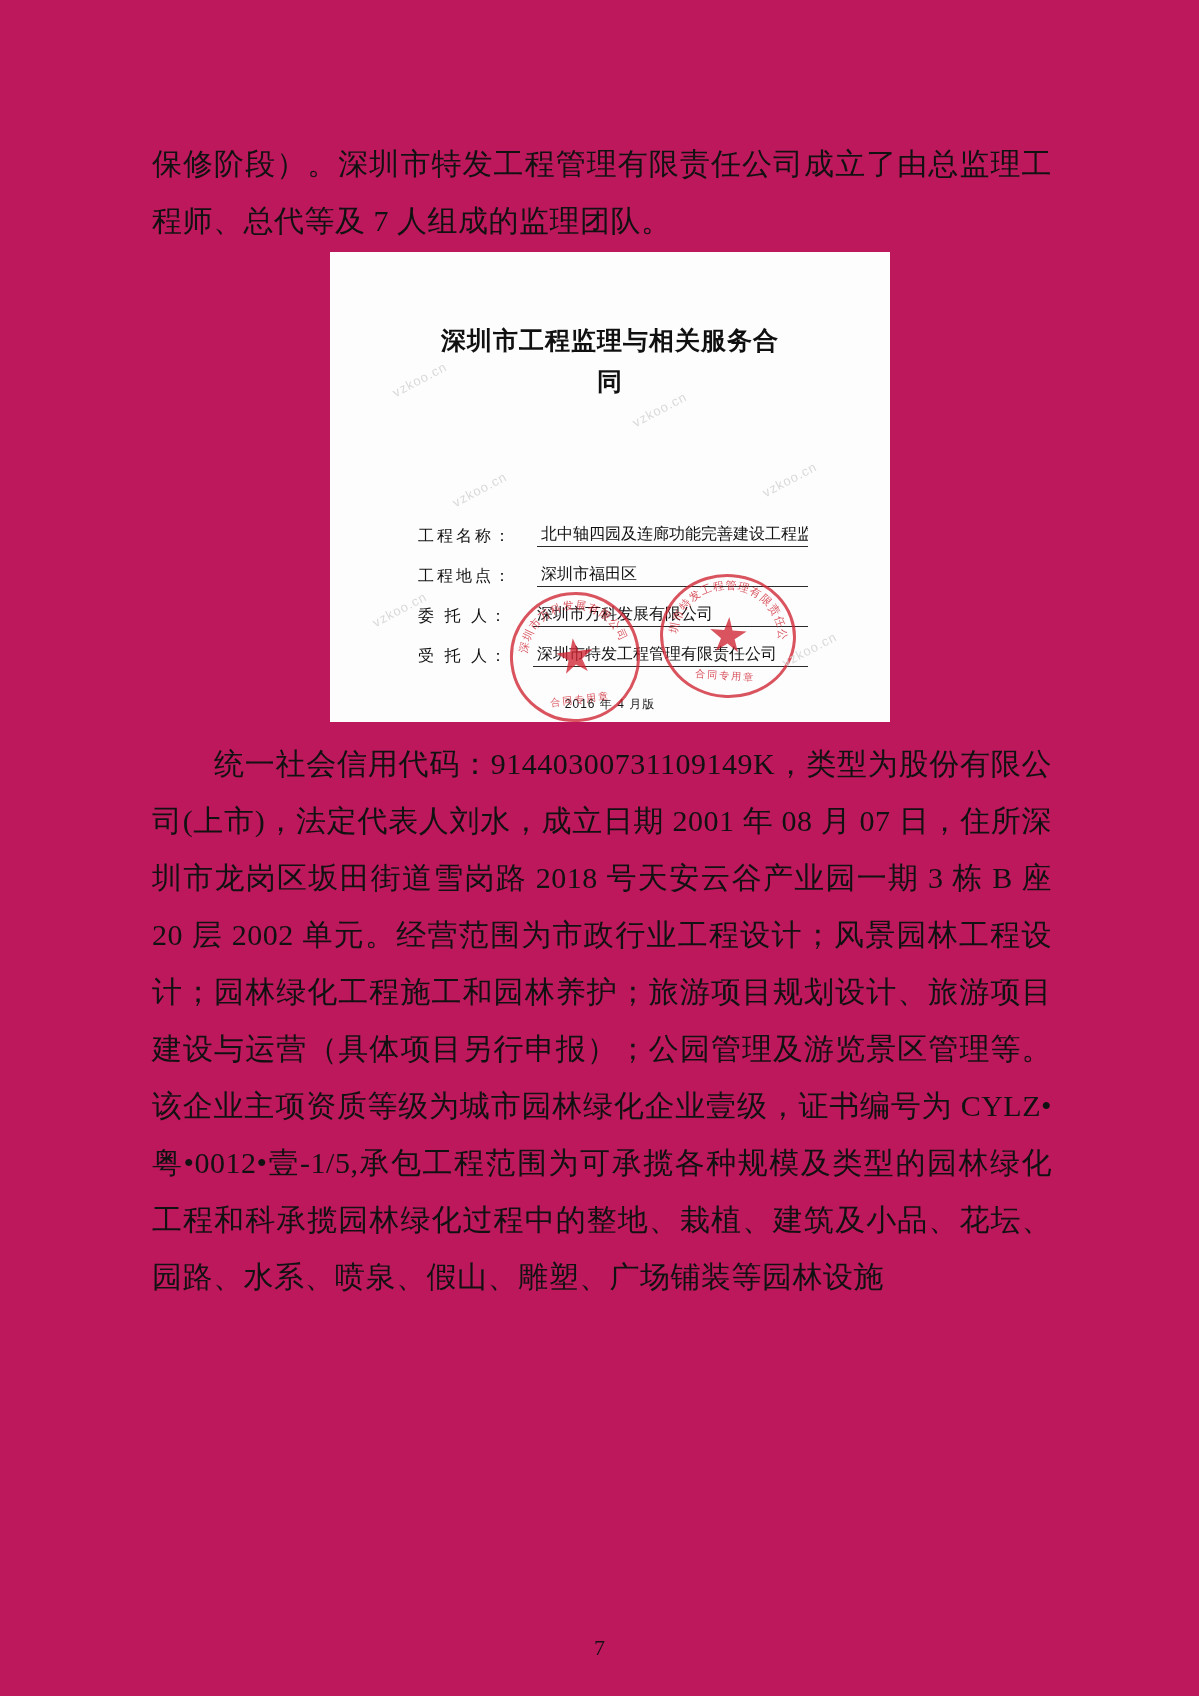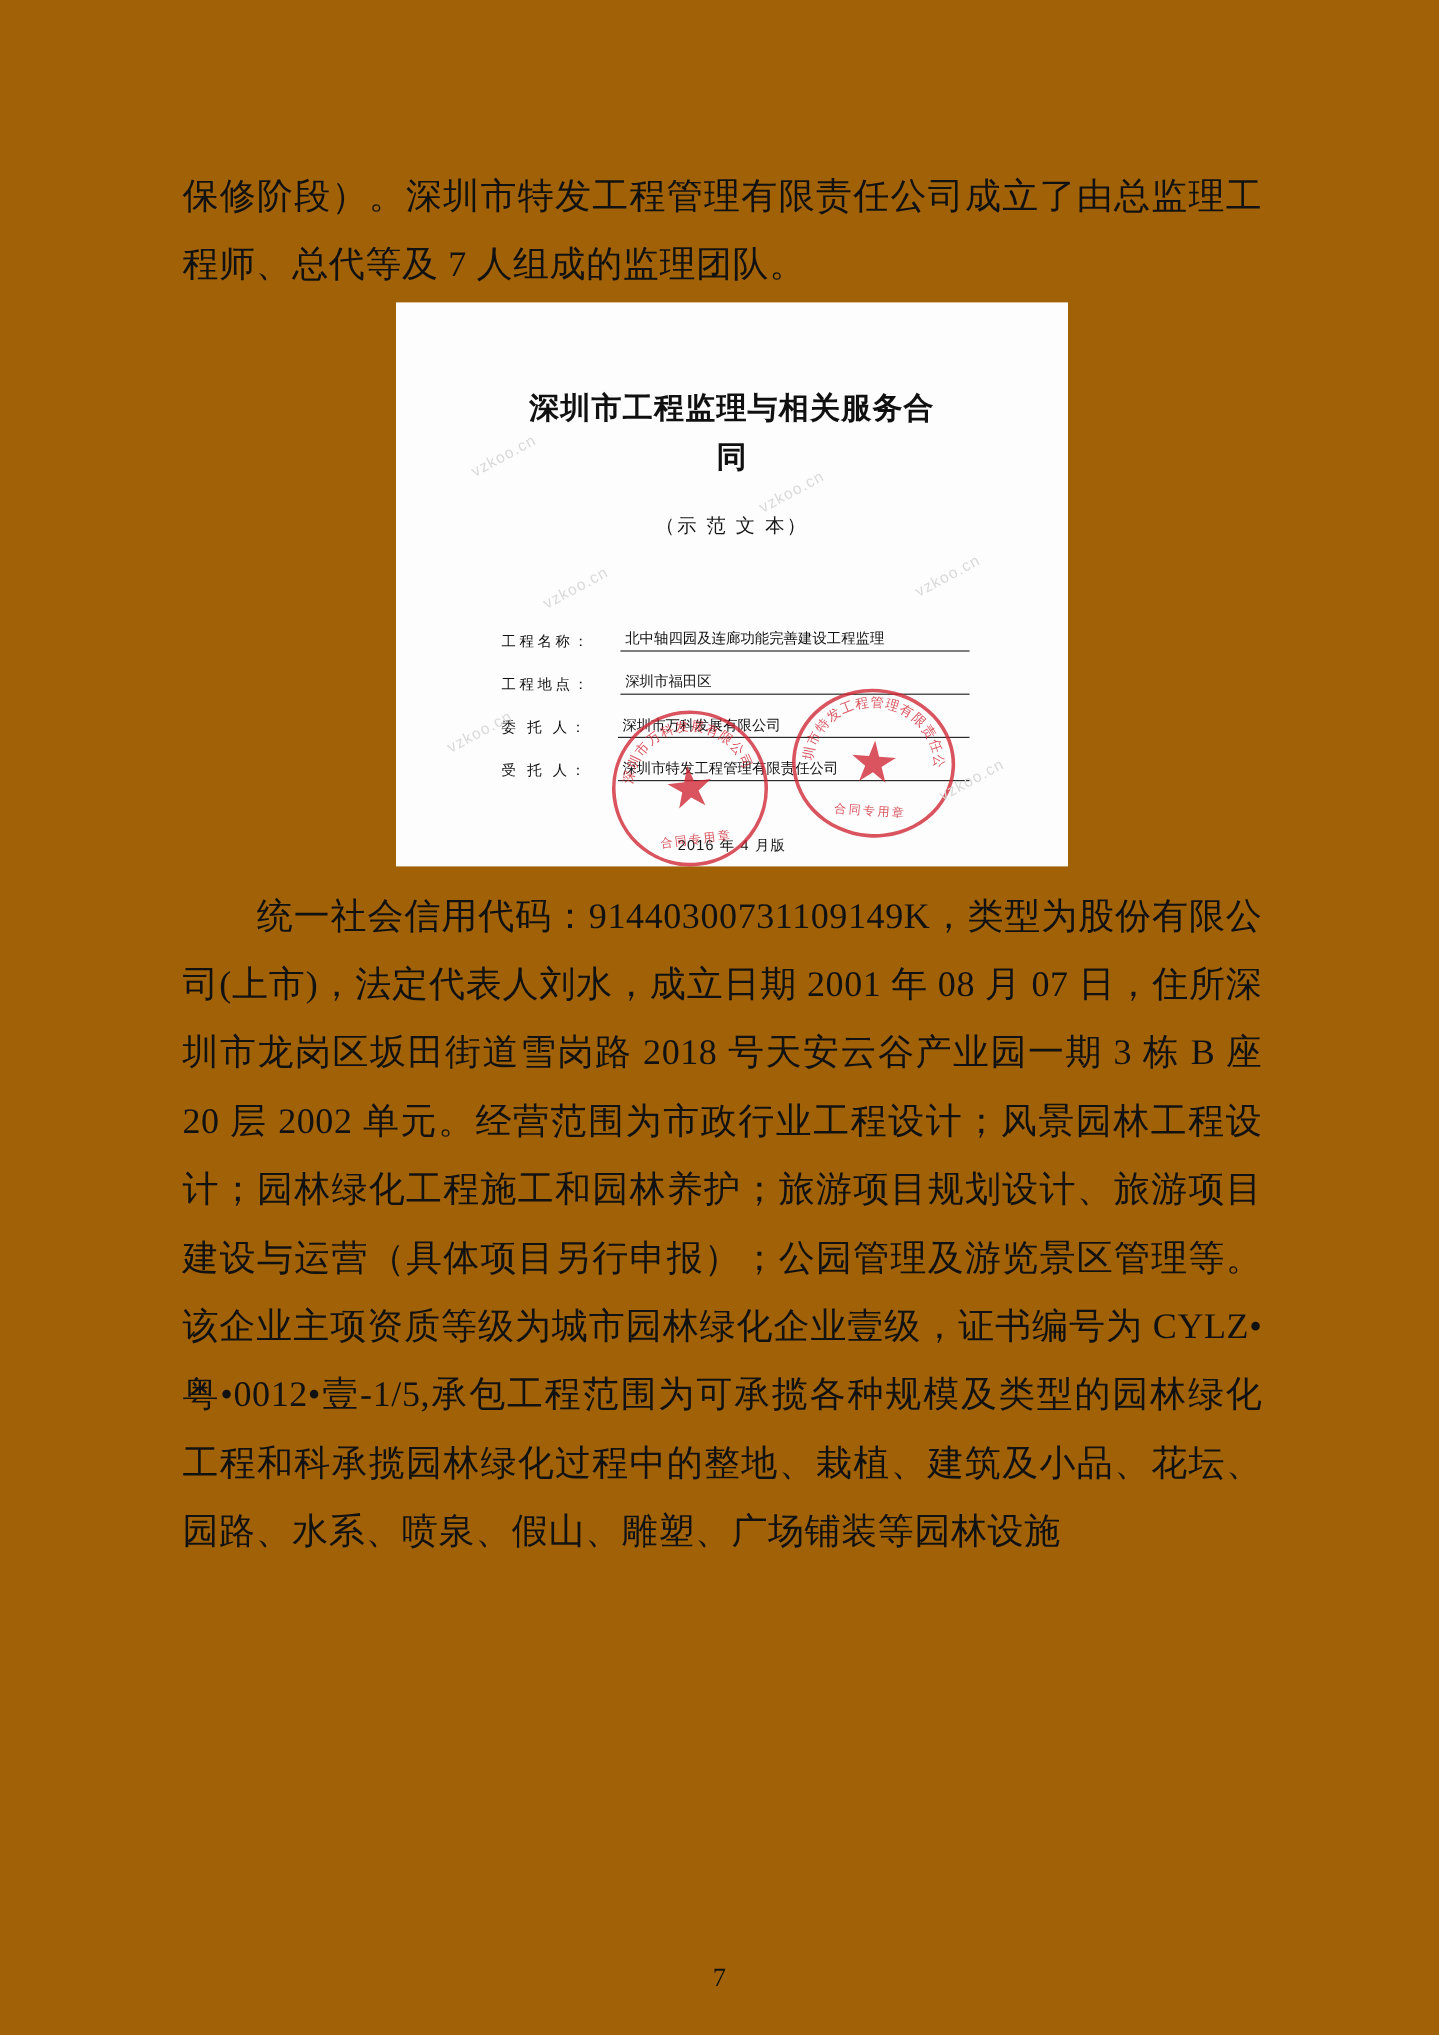--- a/index.html
+++ b/index.html
@@ -9,21 +9,21 @@
   }
   body {
     font-family: "Liberation Serif", "DejaVu Serif", serif;
     color: #141414;
   }
   .page {
     position: relative;
     width: 1199px;
     height: 1696px;
     margin: 0 auto;
-    background: #a16207;
+    background: #be185d;
     overflow: hidden;
   }
   .body-text {
     position: absolute;
     left: 152px;
     width: 900px;
     font-size: 30px;
     line-height: 57px;
     letter-spacing: 0.5px;
     text-align: justify;
@@ -92,21 +92,21 @@
     font-size: 16px;
     color: #151515;
     letter-spacing: 2px;
   }
   .scan-fields {
     position: absolute;
     top: 272px;
     left: 88px;
     width: 390px;
     font-family: "Liberation Sans", sans-serif;
-    font-size: 12px;
+    font-size: 16px;
   }
   .field-row {
     display: flex;
     align-items: flex-end;
     margin-bottom: 17px;
   }
   .field-label {
     white-space: nowrap;
     letter-spacing: 3px;
     color: #111;
@@ -226,21 +226,20 @@
   <div class="body-text para-1">保修阶段）。深圳市特发工程管理有限责任公司成立了由总监理工程师、总代等及 7 人组成的监理团队。</div>
 
   <div class="doc-scan">
 
 
     <div class="scan-title">
       <span>深圳市工程监理与相关服务合</span>
       <span class="l2">同</span>
     </div>
 
-    <div class="scan-subtitle">（示 范 文 本）</div>
 
     <div class="scan-fields">
       <div class="field-row">
         <span class="field-label">工程名称：</span>
         <span class="field-value">北中轴四园及连廊功能完善建设工程监理</span>
       </div>
       <div class="field-row">
         <span class="field-label">工程地点：</span>
         <span class="field-value">深圳市福田区</span>
       </div>

